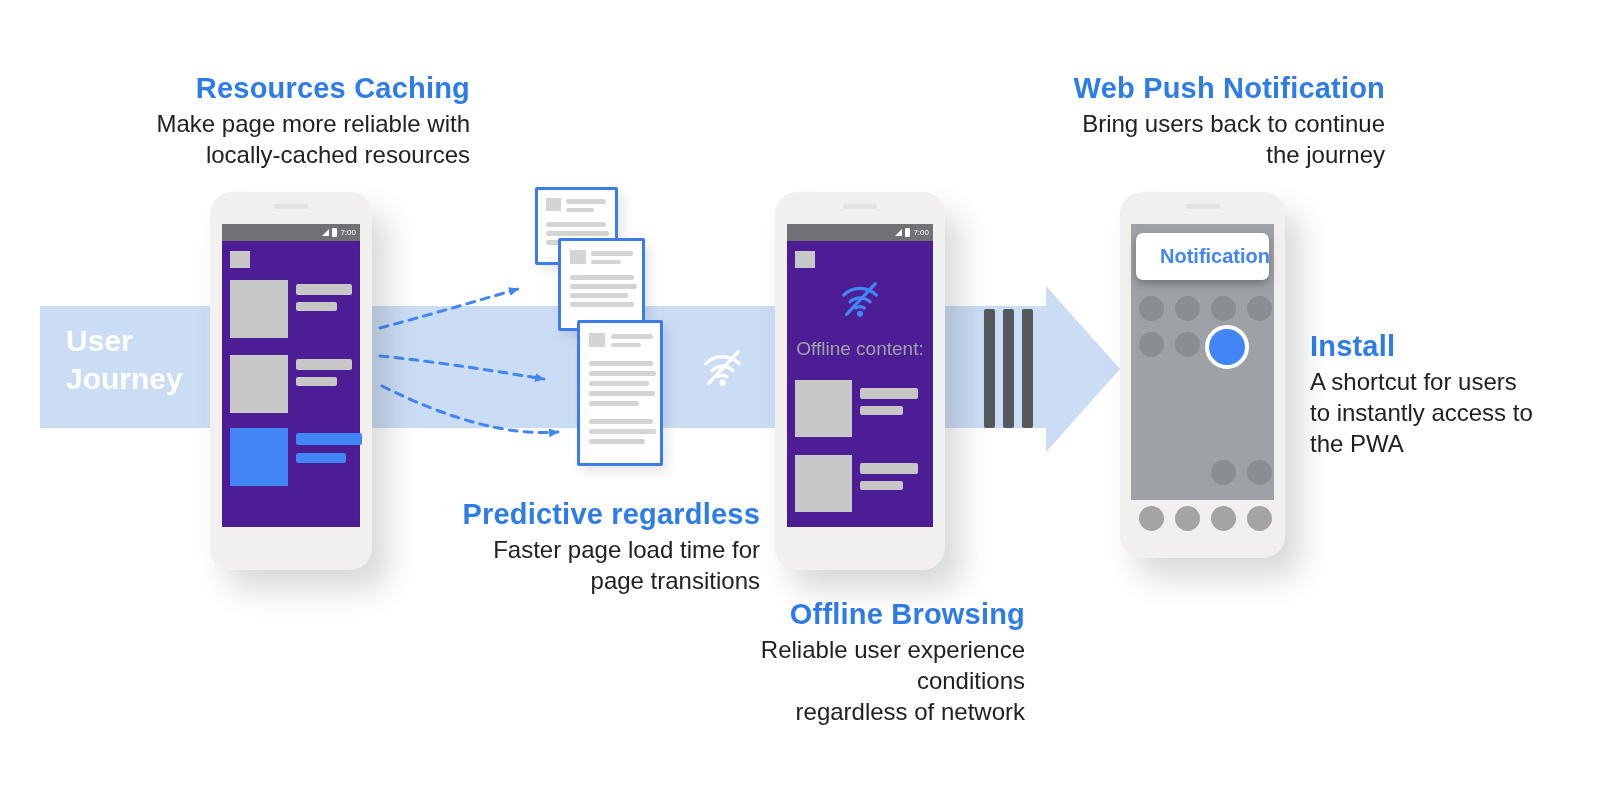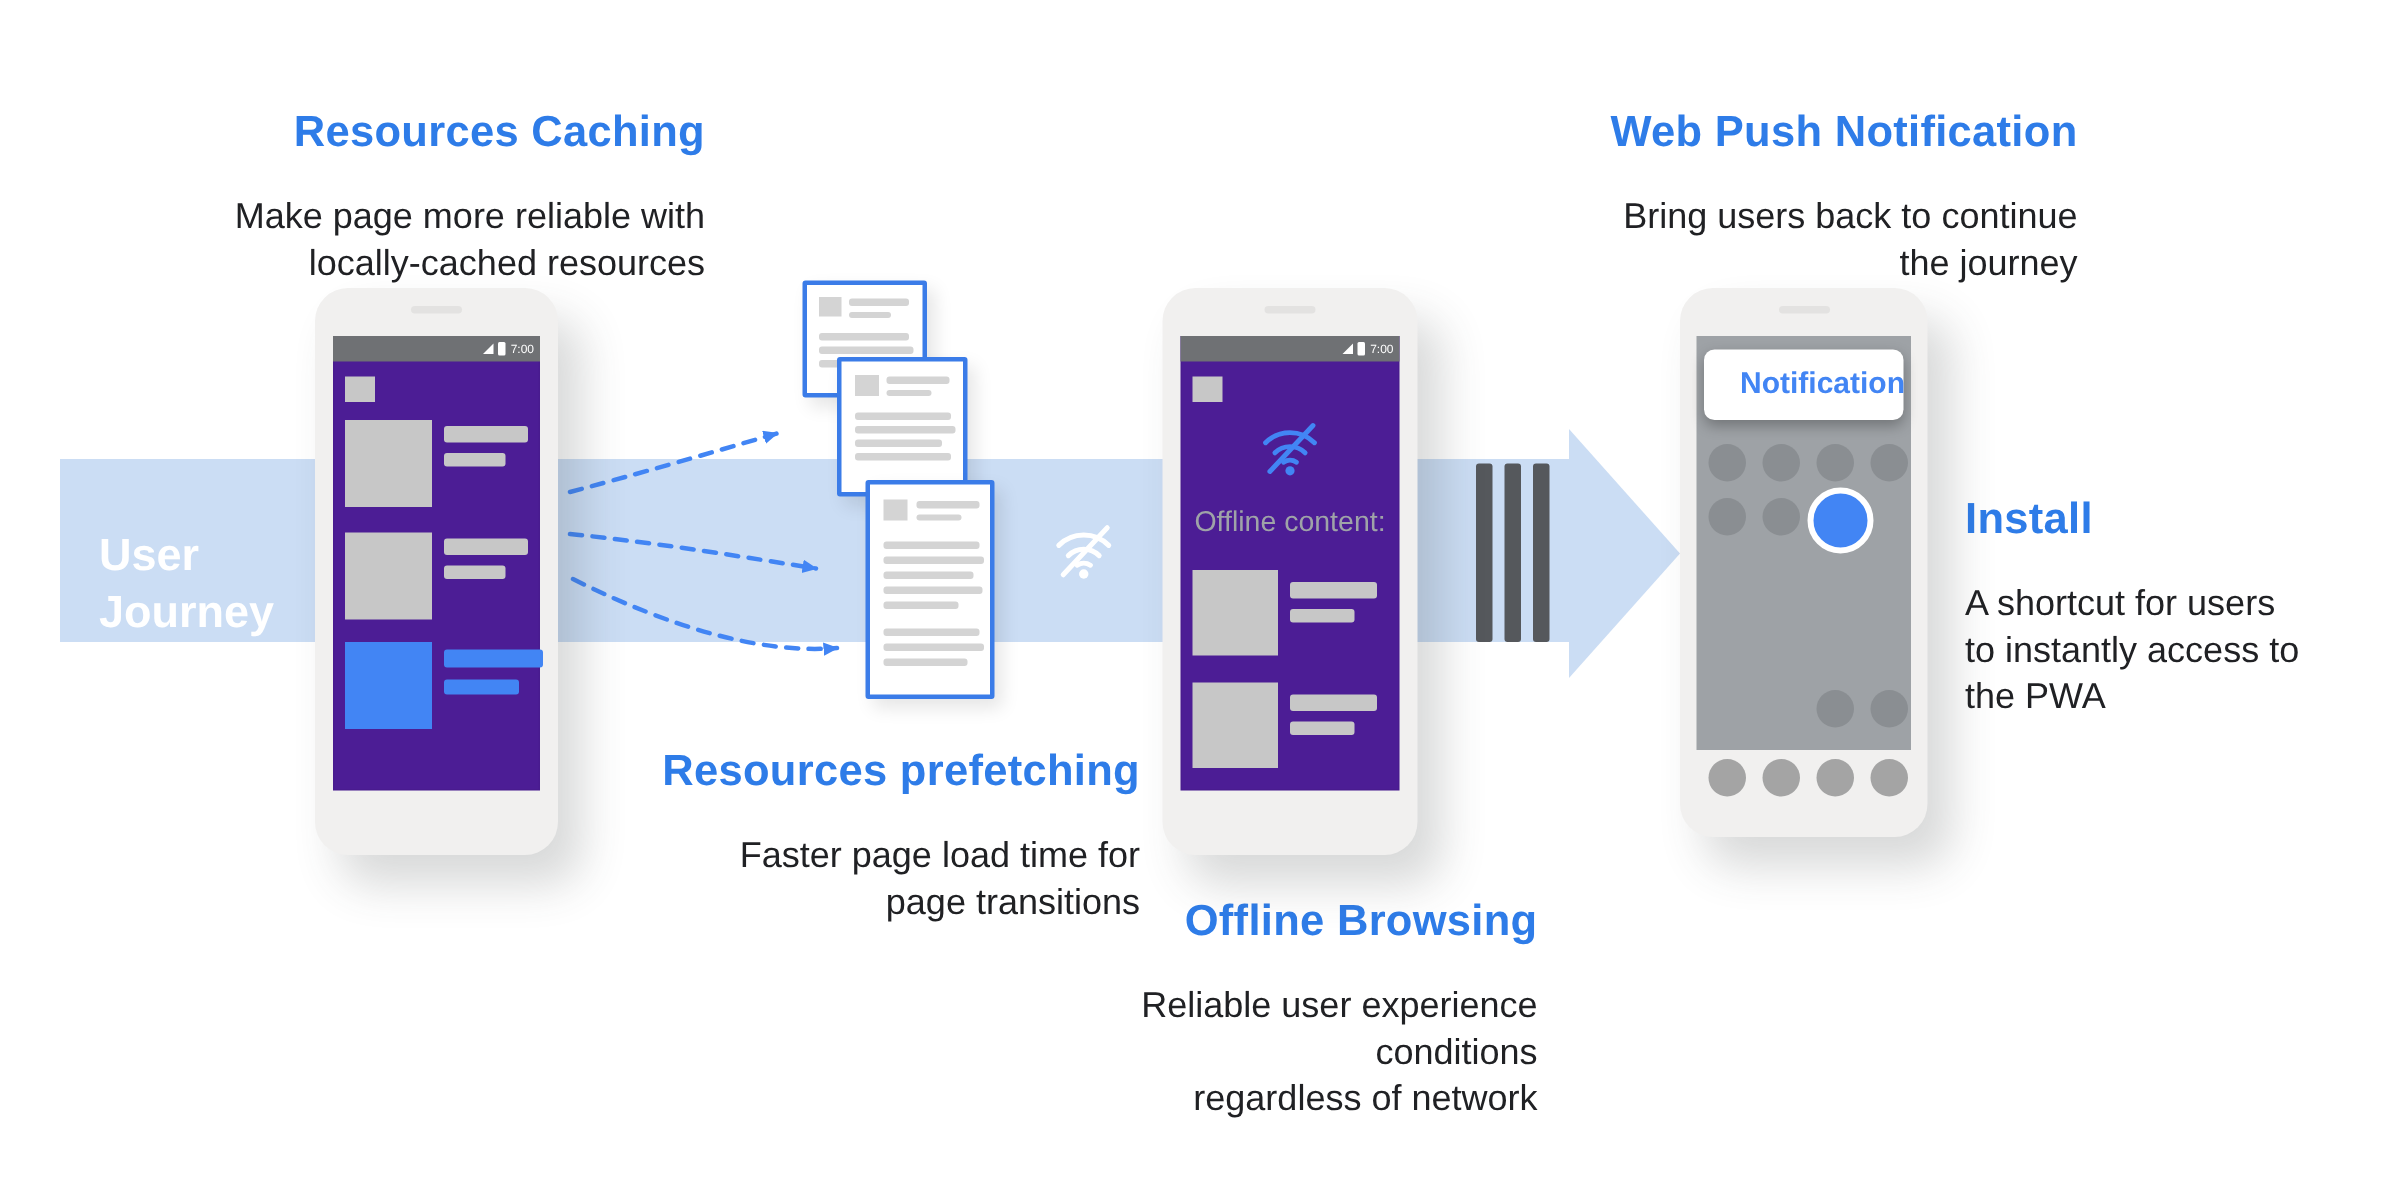--- a/index.html
+++ b/index.html
@@ -5,28 +5,28 @@
   html,body{margin:0;padding:0;background:#fff;}
   .stage{position:relative;width:1600px;height:785px;background:#ffffff;overflow:hidden;
          font-family:"Liberation Sans",sans-serif;}
   .abs{position:absolute;}
 
   
   .arrow-shaft{position:absolute;left:40px;top:306px;width:1006px;height:122px;background:#CBDDF4;}
   .arrow-head{position:absolute;left:1046px;top:286px;width:0;height:0;
               border-top:83px solid transparent;border-bottom:83px solid transparent;
               border-left:74px solid #CBDDF4;}
-  .journey-label{position:absolute;left:66px;top:352px;color:#ffffff;font-weight:bold;
+  .journey-label{position:absolute;left:66px;top:322px;color:#ffffff;font-weight:bold;
                  font-size:30px;line-height:38px;}
 
   
   .label-block{position:absolute;}
   .center{text-align:right;}
   .label-title{font-weight:bold;font-size:29px;color:#2E7CE8;letter-spacing:.2px;}
-  .label-sub{font-size:24px;color:#202124;line-height:31px;margin-top:24px;}
+  .label-sub{font-size:24px;color:#202124;line-height:31px;margin-top:3px;}
 
   
   .phone{position:absolute;background:#F1F0EF;border-radius:22px;
          box-shadow:16px 20px 30px rgba(60,64,67,.20);}
   .speaker{position:absolute;left:50%;transform:translateX(-50%);top:12px;width:34px;height:5px;
            border-radius:3px;background:#E3E2E1;}
   .screen{position:absolute;background:#4c1d95;box-shadow:inset 0 0 0 1px rgba(0,0,0,.04);}
   .statusbar{position:absolute;left:0;top:0;right:0;height:17px;background:#6F7174;
              display:flex;align-items:center;justify-content:flex-end;gap:3px;
              padding-right:4px;box-sizing:border-box;}
@@ -115,21 +115,21 @@
 
   <div class="label-block center" style="left:1015px;top:72px;width:370px;">
     <div class="label-title">Web Push Notification</div>
     <div class="label-sub">
       <div>Bring users back to continue</div>
       <div>the journey</div>
     </div>
   </div>
 
   <div class="label-block center" style="left:405px;top:498px;width:355px;">
-    <div class="label-title">Resources prefetching</div>
+    <div class="label-title">Predictive regardless</div>
     <div class="label-sub">
       <div>Faster page load time for</div>
       <div>page transitions</div>
     </div>
   </div>
 
   <div class="label-block center" style="left:705px;top:598px;width:320px;">
     <div class="label-title">Offline Browsing</div>
     <div class="label-sub">
       <div>Reliable user experience</div>

